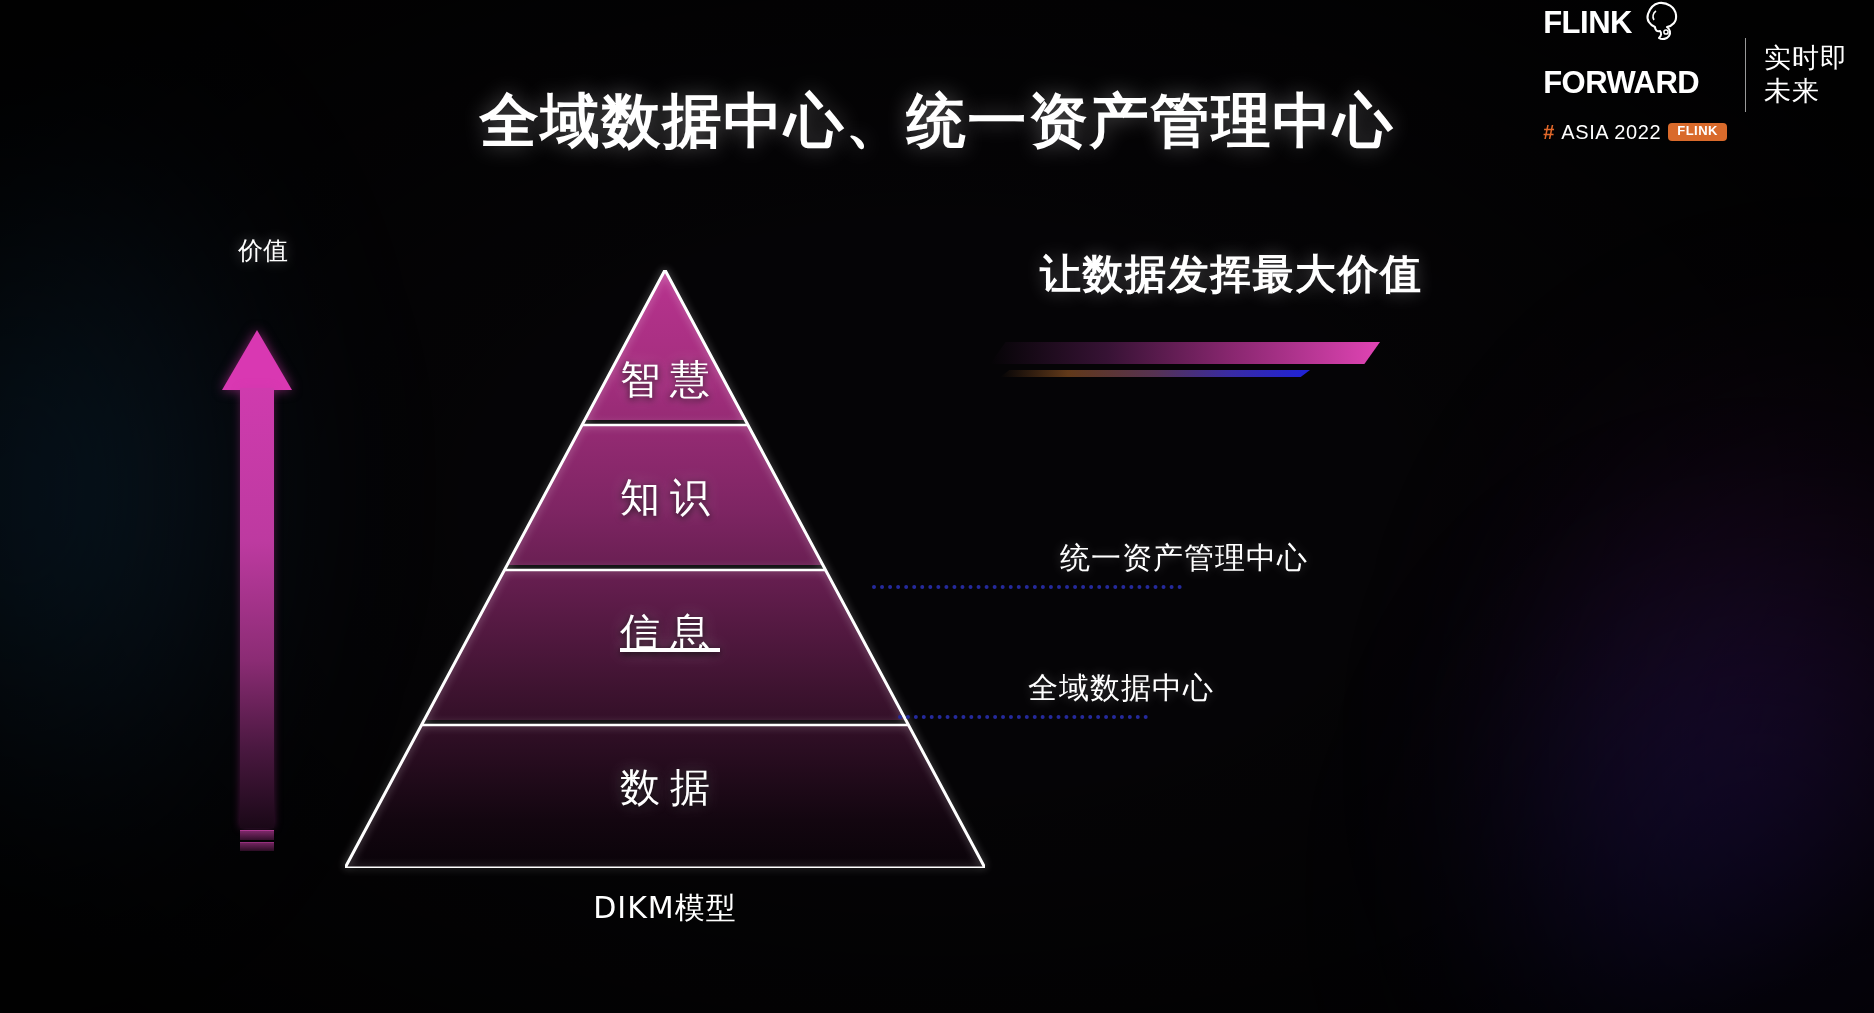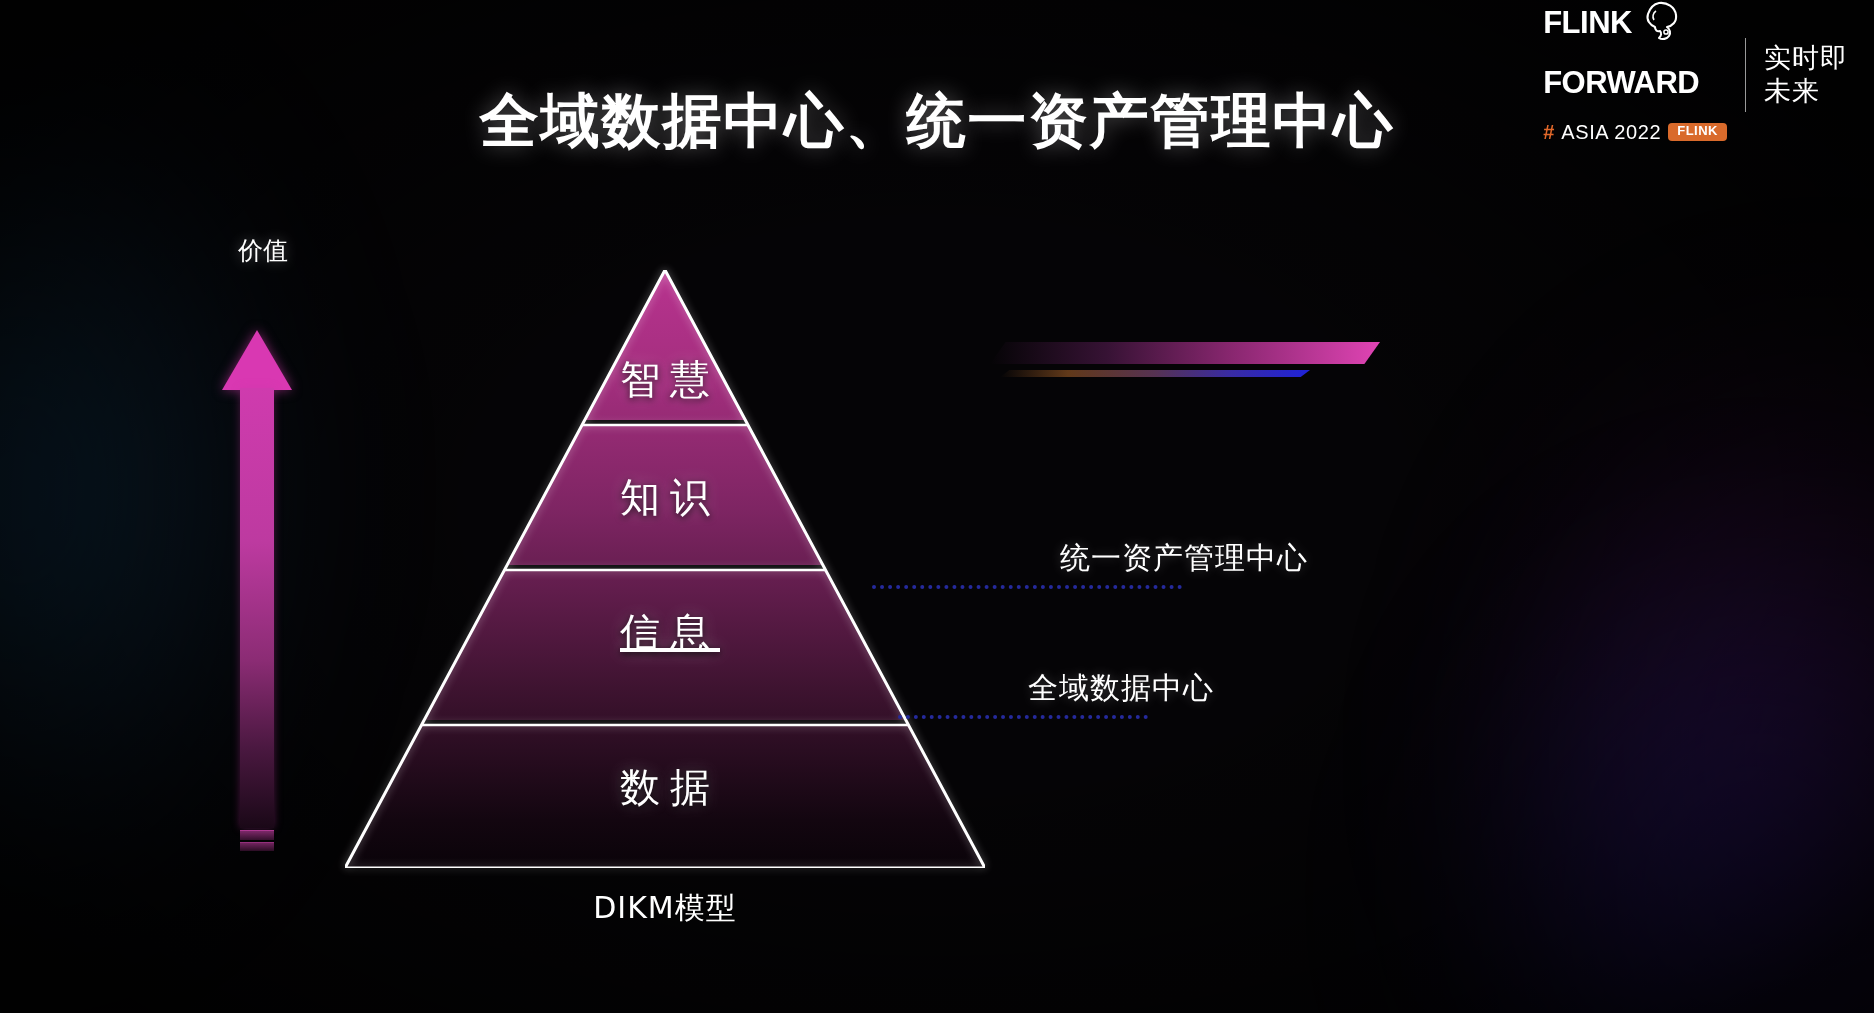--- a/index.html
+++ b/index.html
@@ -286,20 +286,21 @@
     </svg>
 
     <div class="tier-label" style="top:82px;text-align:center;">智慧</div>
     <div class="tier-label" style="top:200px;">知识</div>
     <div class="tier-label" style="top:335px;text-decoration:underline;">信息</div>
     <div class="tier-label" style="top:490px;">数据</div>
   </div>
 
   <div id="dikm-caption">DIKM模型</div>
 
+  <div id="right-headline">让数据发挥最大价值</div>
   <div id="accent-bar-1"></div>
   <div id="accent-bar-2"></div>
 
   <div class="callout" id="callout-asset">
     <div class="callout-text">统一资产管理中心</div>
     <div class="callout-line"></div>
   </div>
   <div class="callout" id="callout-data">
     <div class="callout-text">全域数据中心</div>
     <div class="callout-line"></div>

